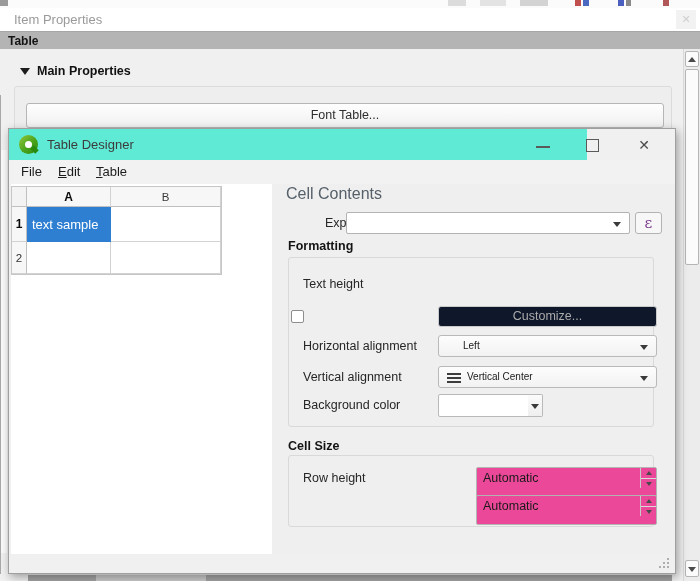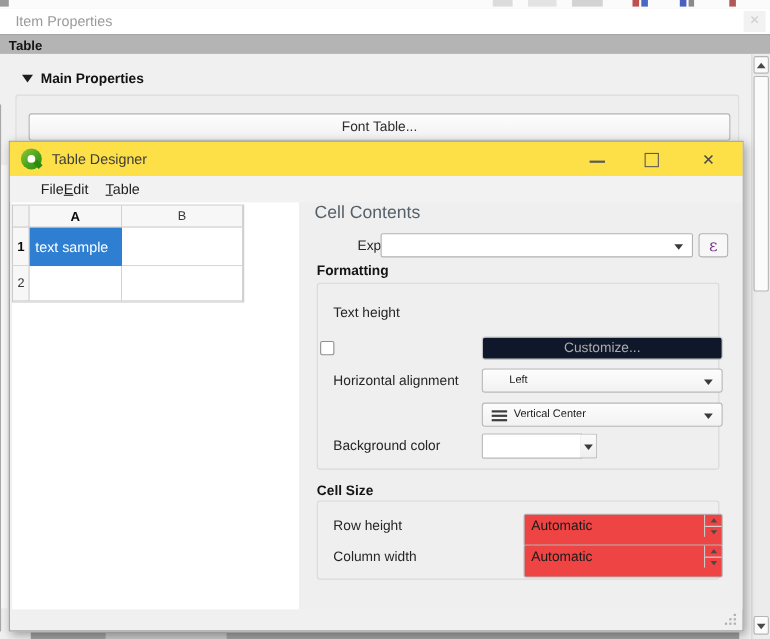--- a/index.html
+++ b/index.html
@@ -42,34 +42,34 @@
   #v-scroll { left:683px; top:49px; width:17px; height:532px; background:#ececec; border-left:1px solid #d9d9d9; }
   .sbtn { position:absolute; left:1px; width:14px; background:#fbfbfb; border:1px solid #b5b5b5; border-radius:2px; }
   #sb-up { top:2px; height:16px; }
   #sb-down { top:511px; height:17px; }
   #sb-thumb { position:absolute; left:1px; top:20px; width:14px; height:196px; background:#fbfbfb; border:1px solid #b5b5b5; border-radius:2px; }
   .tri-up { width:0; height:0; border-left:4px solid transparent; border-right:4px solid transparent; border-bottom:5px solid #4a4a4a; margin:5px auto 0; }
   .tri-down { width:0; height:0; border-left:4px solid transparent; border-right:4px solid transparent; border-top:5px solid #4a4a4a; margin:6px auto 0; }
 
   
   #dialog { left:8px; top:128px; width:668px; height:446px; background:#f0f0f0; border:1px solid #9f9f9f; box-shadow: 2px 3px 9px rgba(0,0,0,0.35); }
-  #dlg-titlebar { left:0; top:0; width:666px; height:31px; background:#fde047; }
+  #dlg-titlebar { left:0; top:0; width:578px; height:31px; background:#5eead4; }
   #qgis-logo { left:10px; top:6px; width:19px; height:19px; border-radius:50%; background:linear-gradient(135deg,#93c83d 0%,#4aa31c 55%,#2b8a0e 100%); }
   #qgis-logo::after { content:""; position:absolute; left:6px; top:6px; width:7px; height:7px; background:#ffffff; border-radius:50%; }
   #qgis-logo::before { content:""; position:absolute; left:12px; top:12px; width:7px; height:5px; background:#2b8a0e; transform:rotate(45deg); }
   #dlg-title { left:38px; top:8px; font-size:13px; color:#3c3c3c; }
   #btn-min { left:520px; top:4px; width:28px; height:24px; }
   #btn-min .dash { position:absolute; left:7px; top:13px; width:14px; height:2px; background:#5a5a5a; }
   #btn-max { left:570px; top:4px; width:28px; height:24px; }
   #btn-max .box { position:absolute; left:7px; top:6px; width:13px; height:13px; border:1.5px solid #5a5a5a; }
   #btn-close { left:621px; top:4px; width:28px; height:24px; font-size:14px; color:#4a4a4a; text-align:center; line-height:24px; }
 
   #dlg-menubar { left:0; top:31px; width:666px; height:24px; background:#f2f2f2; }
   .menu-item { position:absolute; top:3px; height:18px; line-height:18px; font-size:13px; color:#1c1c1c; padding:0 4px; }
-  #menu-file { left:24px; } #menu-edit { left:45px; } #menu-table { left:83px; }
+  #menu-file { left:8px; } #menu-edit { left:45px; } #menu-table { left:83px; }
   .u { text-decoration: underline; }
 
   
   #sheet { left:2px; top:55px; width:261px; height:370px; background:#ffffff; }
   #grid { position:absolute; left:0; top:2px; width:211px; height:89px; border:1px solid #c6c6c6; }
   .cell { position:absolute; overflow:hidden; }
   .hdr { background:#f7f7f7; border-right:1px solid #d2d2d2; border-bottom:1px solid #c0c0c0; text-align:center; }
   .gut { background:#f7f7f7; border-right:1px solid #c0c0c0; border-bottom:1px solid #d2d2d2; text-align:center; }
   .body-cell { background:#ffffff; border-right:1px solid #d2d2d2; border-bottom:1px solid #d2d2d2; }
   #cell-corner { left:0; top:0; width:15px; height:20px; background:#f3f3f3; border-right:1px solid #c0c0c0; border-bottom:1px solid #c0c0c0; }
@@ -124,21 +124,21 @@
 
   #bg-label { left:294px; top:265px; height:23px; line-height:23px; }
   #bg-swatch { left:429px; top:265px; width:91px; height:23px; background:#ffffff; border:1px solid #b9b9b9; border-radius:2px 0 0 2px; }
   #bg-arrow { left:519px; top:265px; width:15px; height:23px; background:linear-gradient(#fbfbfb,#efefef); border:1px solid #b9b9b9; border-left:none; border-radius:0 2px 2px 0; }
   #bg-chev { right:3px; top:9px; }
 
   #cs-heading { left:279px; top:310px; }
   #cs-group { left:279px; top:326px; width:366px; height:72px; border:1px solid #d9d9d9; border-radius:3px; }
   #rh-label { left:294px; top:338px; height:22px; line-height:22px; }
   #cw-label { left:294px; top:366px; height:22px; line-height:22px; }
-  .spin { position:absolute; width:181px; height:30px; background:#ef4444; border:1px solid #b3b3b3; border-radius:2px; }
+  .spin { position:absolute; width:181px; height:30px; background:#ec4899; border:1px solid #b3b3b3; border-radius:2px; }
   #rh-spin { left:467px; top:338px; }
   #cw-spin { left:467px; top:366px; }
   .spin .val { position:absolute; left:6px; top:0; height:20px; line-height:20px; font-size:12.5px; color:#1a1a1a; }
   .spin .btns { position:absolute; right:0; top:0; width:16px; height:20px; border-left:1px solid #c9c9c9; }
   .spin .up, .spin .down { position:absolute; left:0; width:15px; height:10px; }
   .spin .up { top:0; } .spin .down { top:10px; border-top:1px solid #d9d9d9; }
   .mini-up { width:0;height:0;border-left:3.5px solid transparent;border-right:3.5px solid transparent;border-bottom:4px solid #4a4a4a;margin:3px auto 0; }
   .mini-down { width:0;height:0;border-left:3.5px solid transparent;border-right:3.5px solid transparent;border-top:4px solid #4a4a4a;margin:3px auto 0; }
 
   #resize-grip { left:646px; top:428px; width:16px; height:14px; }
@@ -243,20 +243,21 @@
 
   <div class="abs" id="fan-check"></div>
   <div class="abs" id="customize-btn">Customize...</div>
 
   <div class="lbl" id="ha-label">Horizontal alignment</div>
   <div class="combo" id="ha-combo">
     <div class="val" id="ha-val">Left</div>
     <div class="chev" id="ha-chev"></div>
   </div>
 
+  <div class="lbl" id="va-label">Vertical alignment</div>
   <div class="combo" id="va-combo">
     <div id="va-icon">
         <i></i>
         <i></i>
         <i></i>
       </div>
     <div class="val" id="va-val">Vertical Center</div>
     <div class="chev" id="va-chev"></div>
   </div>
 
@@ -275,21 +276,20 @@
     <div class="btns">
       <div class="up">
           <div class="mini-up"></div>
         </div>
       <div class="down">
           <div class="mini-down"></div>
         </div>
     </div>
   </div>
 
-  <div class="lbl" id="cw-label">Column width</div>
   <div class="spin" id="cw-spin">
     <div class="val">Automatic</div>
     <div class="btns">
       <div class="up">
           <div class="mini-up"></div>
         </div>
       <div class="down">
           <div class="mini-down"></div>
         </div>
     </div>

